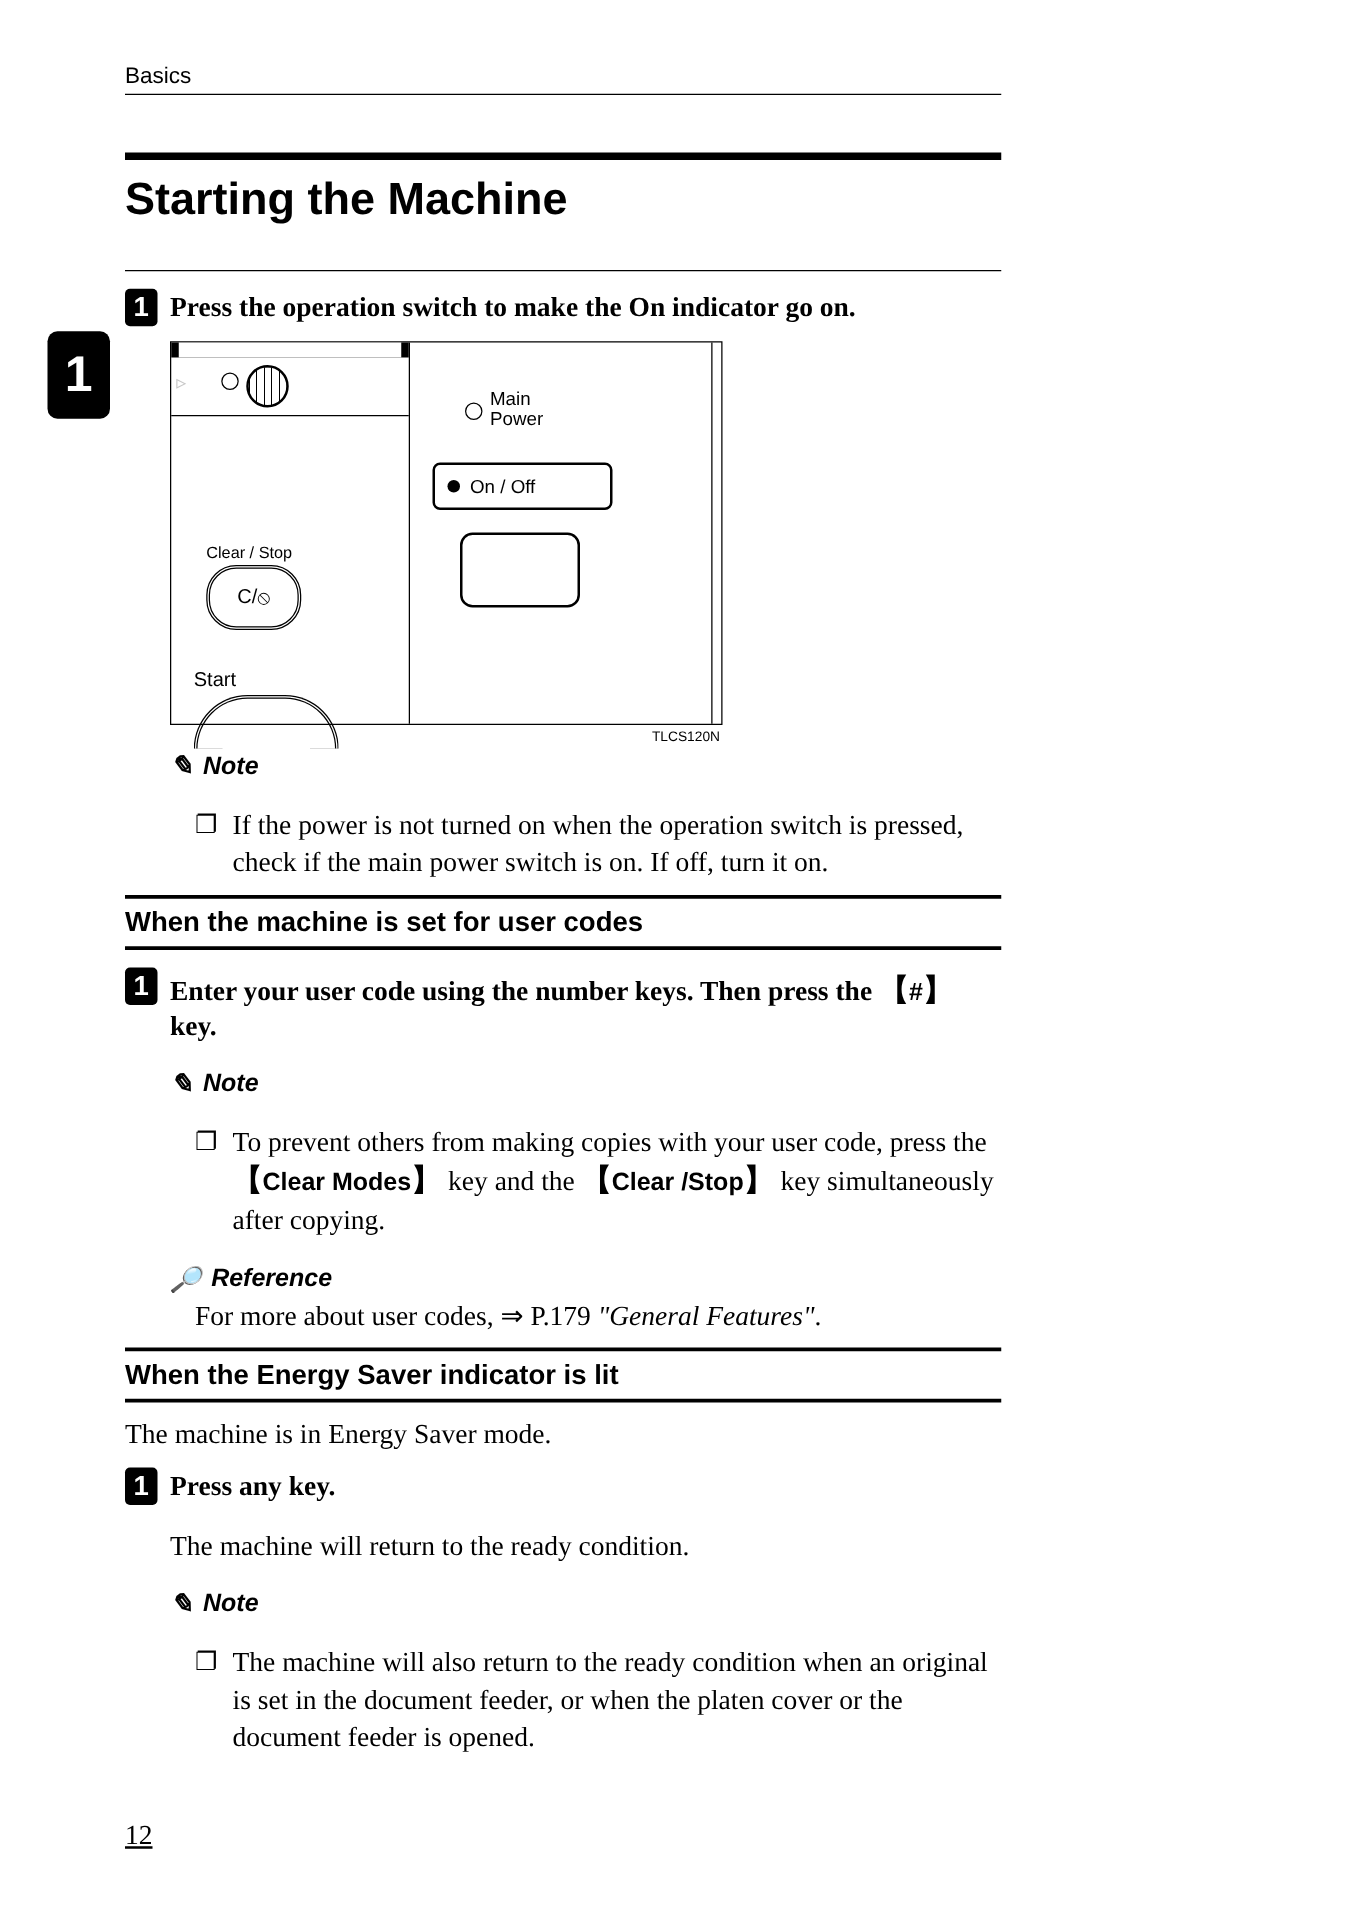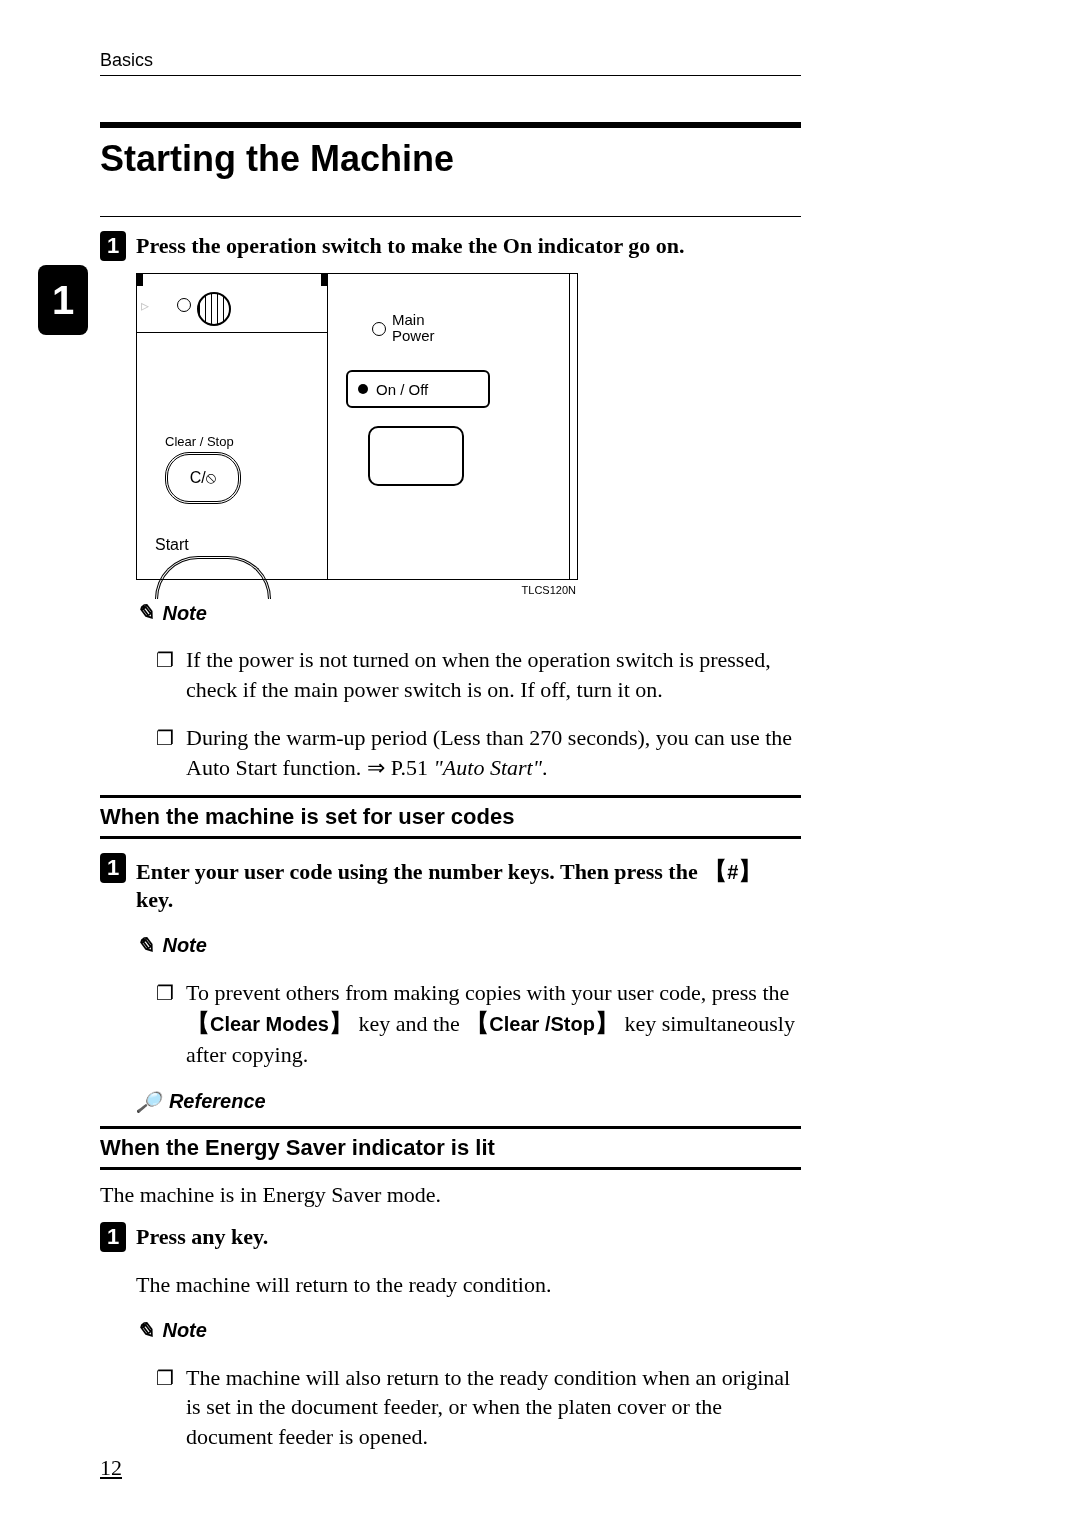--- a/index.html
+++ b/index.html
@@ -245,23 +245,20 @@
     </div>
     <div class="fig-code">TLCS120N</div>
   </div>
 
   <div class="note-head">
     <span class="pencil-icon">✎</span>
     <span>Note</span>
   </div>
   <ul class="boxlist">
     <li>If the power is not turned on when the operation switch is pressed, check if the main power switch is on. If off, turn it on.</li>
-    <li>
-      <span>During the warm-up period (Less than 270 seconds), you can use the Auto Start function. </span><span class="arrow">⇒</span><span> P.51 </span><span class="ital">"Auto Start"</span><span>.</span>
-    </li>
   </ul>
 
   <div class="ruleset">
     <div class="thick-rule"></div>
     <div class="subsection">When the machine is set for user codes</div>
     <div class="thick-rule"></div>
   </div>
 
   <div class="step">
     <div class="stepnum">1</div>
@@ -277,20 +274,23 @@
   <ul class="boxlist">
     <li>
       <span>To prevent others from making copies with your user code, press the </span><span class="key-bracket">【</span><span class="key-label">Clear Modes</span><span class="key-bracket">】</span><span> key and the </span><span class="key-bracket">【</span><span class="key-label">Clear /Stop</span><span class="key-bracket">】</span><span> key simultaneously after copying.</span>
     </li>
   </ul>
 
   <div class="ref-head">
     <span class="mag-icon">🔎</span>
     <span>Reference</span>
   </div>
+  <div class="ref-body">
+    <span>For more about user codes, </span><span class="arrow">⇒</span><span> P.179 </span><span class="ital">"General Features"</span><span>.</span>
+  </div>
 
   <div class="ruleset">
     <div class="thick-rule"></div>
     <div class="subsection">When the Energy Saver indicator is lit</div>
     <div class="thick-rule"></div>
   </div>
 
   <div class="body-text">The machine is in Energy Saver mode.</div>
 
   <div class="step">

